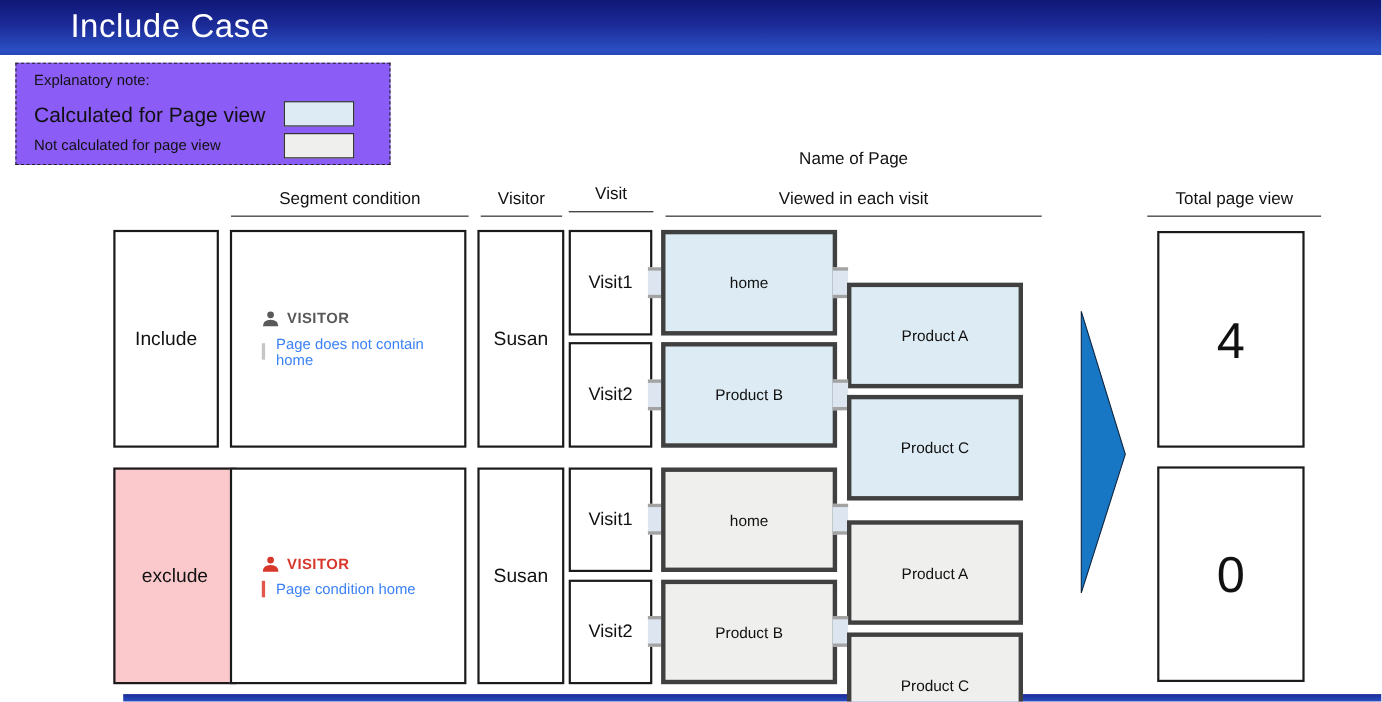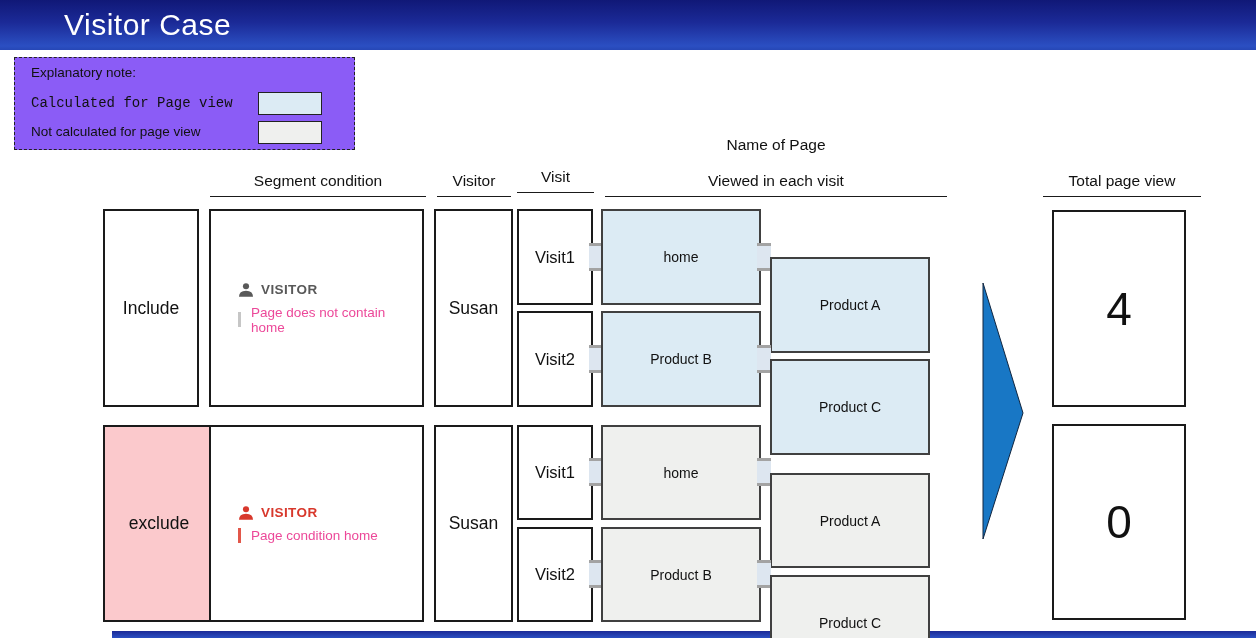--- a/index.html
+++ b/index.html
@@ -11,21 +11,21 @@
   
   .topbar{left:0;top:0;width:1256px;height:50px;
           background:linear-gradient(180deg,#101877 0%,#1b2a97 45%,#2b4fc2 92%,#2647b6 100%);}
   .title{left:64px;top:0;height:50px;line-height:50px;font-size:30px;color:#fff;letter-spacing:.5px;}
   .footbar{left:112px;top:631px;width:1144px;height:7px;
            background:linear-gradient(180deg,#1b2a97,#2b4fc2);}
 
   
   .legend{left:14px;top:57px;width:341px;height:93px;border:1px dashed #222;background:#8b5cf6;}
   .legend .t{left:16px;top:7px;font-size:13.5px;}
-  .legend .l1{left:16px;top:37px;font-size:14px;font-family:Liberation Mono, monospace;}
+  .legend .l1{left:16px;top:37px;font-size:19px;}
   .legend .l2{left:16px;top:66px;font-size:13.5px;}
   .swatch{left:243px;width:64px;height:23px;border:1px solid #222;}
   .sw1{top:34px;} .sw2{top:63px;}
 
   
   .colhead{font-size:15.5px;text-align:center;border-bottom:1.5px solid #1a1a1a;padding-bottom:6px;}
   .h-nop{left:605px;top:136px;width:342px;text-align:center;font-size:15.5px;}
   .h-seg{left:210px;top:172px;width:216px;}
   .h-vtor{left:437px;top:172px;width:74px;}
   .h-vst{left:517px;top:168px;width:77px;}
@@ -38,50 +38,50 @@
   .mode2{left:103px;top:425px;width:112px;height:197px;font-size:17.5px;}
   .seg1{left:209px;top:209px;width:215px;height:198px;}
   .seg2{left:209px;top:425px;width:215px;height:197px;}
   .vtor1{left:434px;top:209px;width:79px;height:198px;font-size:17.5px;}
   .vtor2{left:434px;top:425px;width:79px;height:197px;font-size:17.5px;}
   .visit{width:76px;font-size:16.5px;}
   .v11{left:517px;top:209px;height:96px;}
   .v12{left:517px;top:311px;height:96px;}
   .v21{left:517px;top:425px;height:95px;}
   .v22{left:517px;top:527px;height:95px;}
-  .page{border:2px solid #404040;display:flex;align-items:center;justify-content:center;
+  .page{border:4px solid #404040;display:flex;align-items:center;justify-content:center;
         font-size:14px;width:160px;}
   .pA{left:601px;} .pB{left:770px;margin-top:48px;}
   .pr1a{top:209px;height:96px;} .pr1b{top:311px;height:96px;}
   .pr2a{top:425px;height:95px;} .pr2b{top:527px;height:95px;}
 
   
   .segbox{flex-direction:column;align-items:flex-start;padding-left:27px;justify-content:center;}
   .entline{display:flex;align-items:center;gap:7px;font-weight:bold;font-size:13.5px;letter-spacing:.4px;}
-  .condline{display:flex;align-items:center;gap:10px;margin-top:7px;font-size:13.5px;color:#ec4899;}
+  .condline{display:flex;align-items:center;gap:10px;margin-top:7px;font-size:13.5px;color:#3b82f6;}
   .vbar{width:3px;height:15px;}
   .vbar-inc{background:#c6c6c6;} .vbar-exc{background:#e2574a;}
 
   
   .conn{width:14px;height:28px;background:#dde6f0;border-top:3px solid #a3a3a3;border-bottom:3px solid #a3a3a3;}
   .cx1{left:589px;} .cx2{left:757px;}
   .cy11{top:243px;} .cy12{top:345px;} .cy21{top:458px;} .cy22{top:560px;}
 
   
   .arrow{left:975px;top:278px;}
   .tot1{left:1052px;top:210px;width:134px;height:197px;font-size:46px;}
   .tot2{left:1052px;top:424px;width:134px;height:196px;font-size:46px;}
 </style>
 </head>
 <body>
 
 <div class="stage">
 
   <div class="abs topbar"></div>
-  <div class="abs title">Visitor Case</div>
+  <div class="abs title">Include Case</div>
   <div class="abs footbar"></div>
 
   <div class="abs legend">
     <div class="abs t">Explanatory note:</div>
     <div class="abs l1">Calculated for Page view</div>
     <div class="abs swatch sw1" style="background: rgb(220, 235, 244);"></div>
     <div class="abs l2">Not calculated for page view</div>
     <div class="abs swatch sw2" style="background: rgb(239, 240, 238);"></div>
   </div>
 

